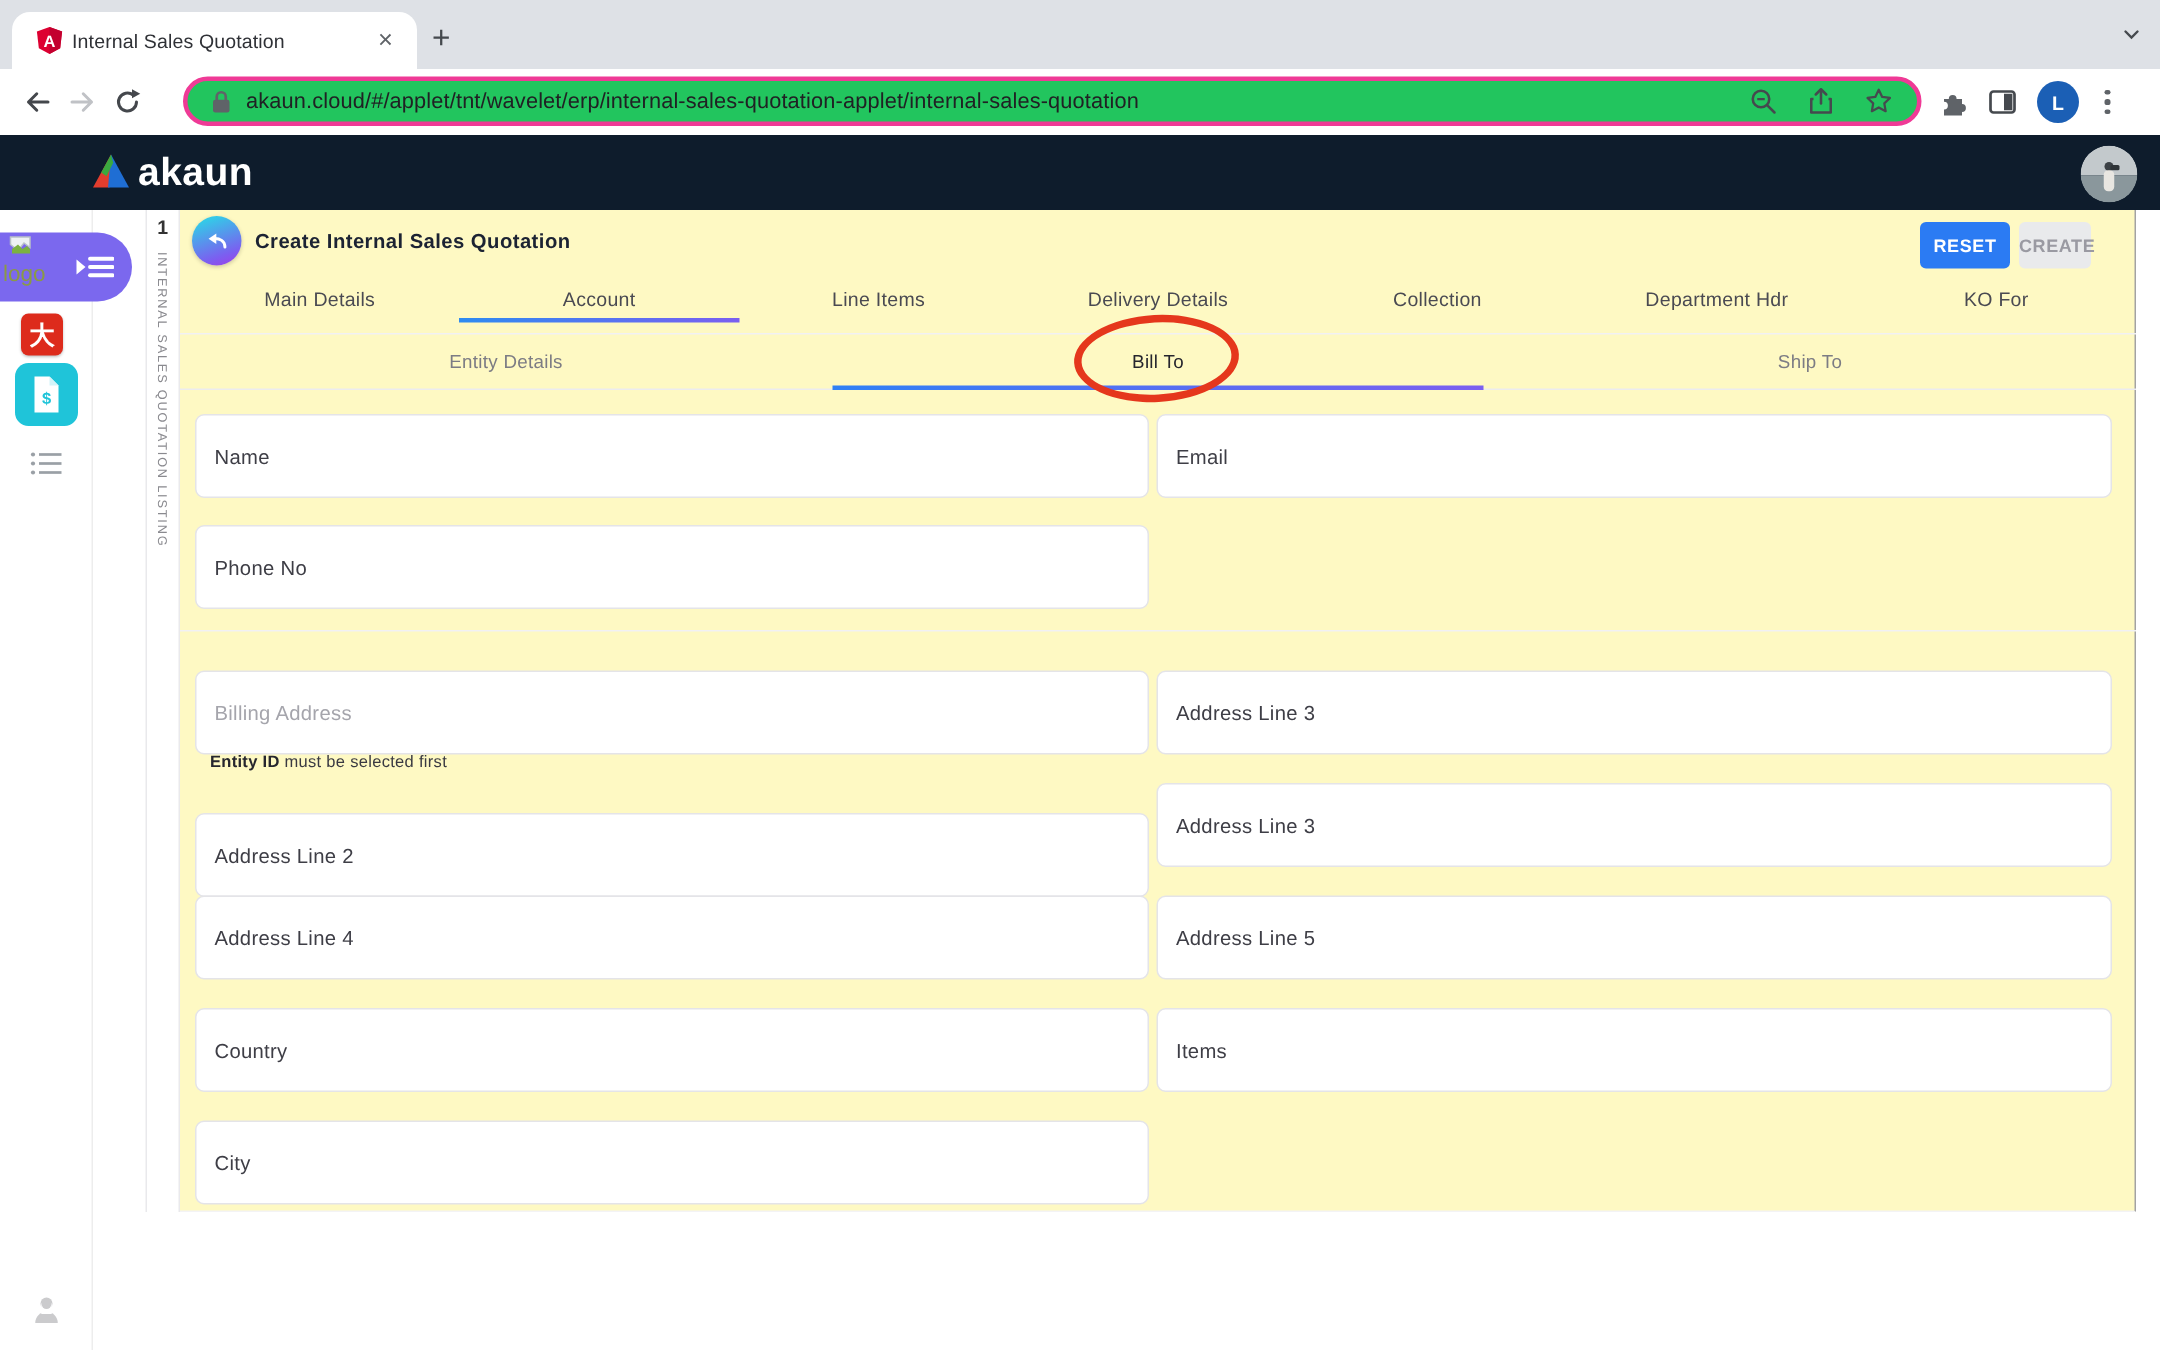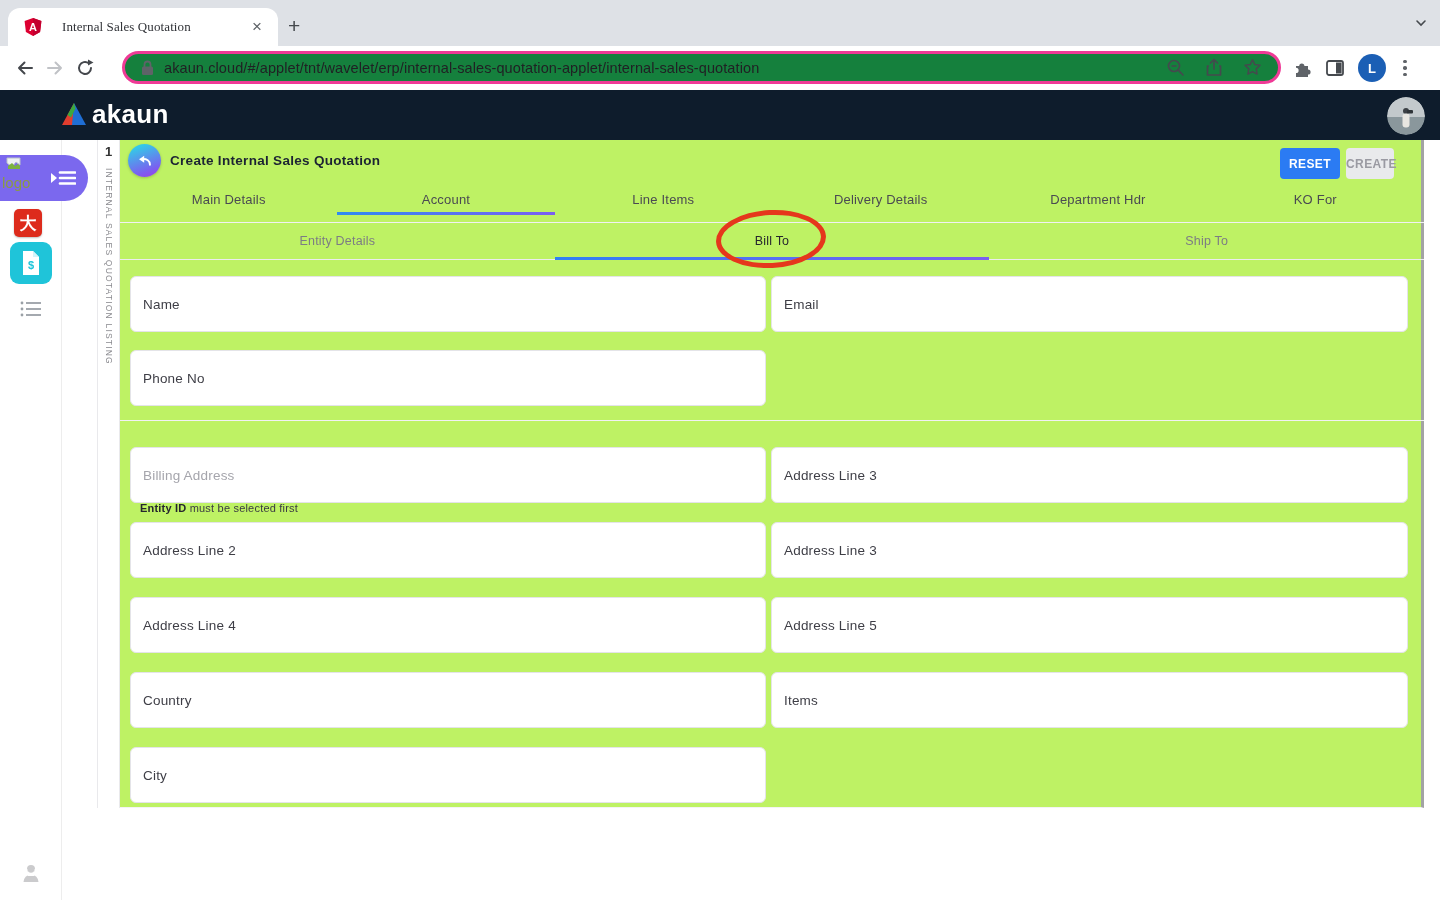--- a/index.html
+++ b/index.html
@@ -1,30 +1,30 @@
 <!DOCTYPE html>
 <html><head>
 <meta charset="utf-8">
 <style>
   * { margin:0; padding:0; box-sizing:border-box; }
   html,body { width:1440px; height:900px; font-family:"Liberation Sans", sans-serif; background:#fff; overflow:hidden; }
 
   
   #tabstrip { position:absolute; left:0; top:0; width:1440px; height:46px; background:#dee1e6; }
   #tab { position:absolute; left:8px; top:8px; width:270px; height:38px; background:#fff; border-radius:12px 12px 0 0; display:flex; align-items:center; padding:0 12px 0 16px; }
-  #tab-title { font-size:13px; color:#2f3136; margin-left:20px; flex:1; white-space:nowrap; overflow:hidden; letter-spacing:.1px;font-family:Liberation Serif, serif; }
+  #tab-title { font-size:13px; color:#2f3136; margin-left:6px; flex:1; white-space:nowrap; overflow:hidden; letter-spacing:.1px; }
   #tab-close { font-size:17px; color:#5f6368; cursor:default; padding:0 4px; }
   #newtab { position:absolute; left:288px; top:15px; font-size:21px; line-height:21px; color:#45494e; }
   #strip-chevron { position:absolute; right:12px; top:16px; }
 
   
   #toolbar { position:absolute; left:0; top:46px; width:1440px; height:44px; background:#fff; display:flex; align-items:center; }
   .navbtn { width:30px; height:30px; display:flex; align-items:center; justify-content:center; }
   #back-btn { margin-left:10px; } 
-  #urlbar { position:absolute; left:122px; top:51px; width:1159px; height:33px; background:#15803d; border:3px solid #ef3a96; border-radius:17px; display:flex; align-items:center; padding:0 16px; }
+  #urlbar { position:absolute; left:122px; top:51px; width:1159px; height:33px; background:#22c55e; border:3px solid #ef3a96; border-radius:17px; display:flex; align-items:center; padding:0 16px; }
   #url-text { font-size:14.5px; color:#202124; margin-left:10px; flex:1; white-space:nowrap; overflow:hidden; letter-spacing:.1px; }
   .urlicon { margin-left:20px; display:flex; }
   #ext-icons { position:absolute; left:1292px; top:46px; height:44px; display:flex; align-items:center; gap:13px; }
   #profile-chip { width:28px; height:28px; border-radius:50%; background:#1b5fb5; color:#fff; font-size:13px; font-weight:bold; display:flex; align-items:center; justify-content:center; }
   #kebab { display:flex; flex-direction:column; gap:3px; padding:4px; }
   #kebab i { width:3.5px; height:3.5px; border-radius:50%; background:#5f6368; }
 
   
   #appheader { position:absolute; left:0; top:90px; width:1440px; height:50px; background:#0e1c2c; }
   #brand { position:absolute; left:92px; top:9px; color:#fff; font-size:26px; font-weight:bold; letter-spacing:.3px; }
@@ -42,21 +42,21 @@
   #app-icon-cyan { left:10px; top:102px; width:42px; height:42px; background:#1fc4d9; border-radius:9px; }
   #list-icon-wrap { left:20px; top:160px; }
   #person-icon-wrap { left:21px; top:723px; }
 
   
   #strip { position:absolute; left:97px; top:140px; width:23px; height:668px; border-left:1px solid #e9e9ec; border-right:1px solid #e9e9ec; background:#fff; }
   #strip-num { display:block; text-align:center; font-size:13px; font-weight:bold; color:#333; margin-top:4px; }
   #strip-label { position:absolute; left:50%; transform:translateX(-50%); top:28px; writing-mode:vertical-lr; font-size:8.5px; letter-spacing:1.2px; color:#8a8a8f; white-space:nowrap; }
 
   
-  #content { position:absolute; left:120px; top:140px; width:1304px; height:668px; background:#bef264; border-right:3px solid #a3a3a3; border-bottom:1px solid #f3f3f5; }
+  #content { position:absolute; left:120px; top:140px; width:1304px; height:668px; background:#fef9c3; border-right:1px solid #a3a3a3; border-bottom:1px solid #f3f3f5; }
   #back-circle { position:absolute; left:8px; top:4px; width:33px; height:33px; border-radius:50%; background:linear-gradient(160deg,#35c8e8 15%,#7b5ff0 75%,#a03ce8 100%); display:flex; align-items:center; justify-content:center; box-shadow:0 1px 3px rgba(0,0,0,.2); }
   #page-title { position:absolute; left:50px; top:13px; font-size:13.5px; font-weight:bold; color:#1c2333; letter-spacing:.3px; }
   #reset-btn { position:absolute; left:1160px; top:8px; width:60px; height:31px; background:#2b7bf3; border:none; border-radius:4px; color:#fff; font-size:12px; font-weight:bold; letter-spacing:.4px; font-family:"Liberation Sans",sans-serif; }
   #create-btn { position:absolute; left:1226px; top:8px; width:48px; height:31px; background:#e9eaec; border:none; border-radius:4px; color:#9a9aa2; font-size:12px; font-weight:bold; letter-spacing:.4px; font-family:"Liberation Sans",sans-serif; }
 
   #tabs { position:absolute; left:0; top:44px; width:1304px; height:30px; display:flex; }
   .tab { position:relative; flex:1; display:flex; align-items:center; justify-content:center; font-size:13px; color:#4a4a52; letter-spacing:.2px; }
   .tab.active::after { content:""; position:absolute; left:0; right:0; bottom:-1px; height:3px; background:linear-gradient(90deg,#2e8bf0,#7a5ff0); }
 
   #subtabs { position:absolute; left:0; top:82px; width:1304px; height:38px; display:flex; border-top:1px solid #f1f1f4; border-bottom:1px solid #ececef; }
@@ -255,20 +255,21 @@
   </span>
   <span id="page-title">Create Internal Sales Quotation</span>
   <button id="reset-btn">RESET</button>
   <button id="create-btn">CREATE</button>
 
   <div id="tabs">
     <div class="tab">Main Details</div>
     <div class="tab active">Account</div>
     <div class="tab">Line Items</div>
     <div class="tab">Delivery Details</div>
+    <div class="tab">Collection</div>
     <div class="tab">Department Hdr</div>
     <div class="tab">KO For</div>
   </div>
 
   <div id="subtabs">
     <div class="subtab">Entity Details</div>
     <div class="subtab active">Bill To</div>
     <div class="subtab">Ship To</div>
   </div>
 
@@ -279,21 +280,21 @@
 
   <div class="field left" style="top:210px">Phone No</div>
 
   <div id="divider"></div>
 
   <div class="field left muted" style="top:307px">Billing Address</div>
   <div class="field right" style="top:307px">Address Line 3</div>
 
   <div id="helper"><b>Entity ID</b><span> must be selected first</span></div>
 
-  <div class="field left" style="top:382px">Address Line 2</div>
+  <div class="field left" style="top:402px">Address Line 2</div>
   <div class="field right" style="top:382px">Address Line 3</div>
 
   <div class="field left" style="top:457px">Address Line 4</div>
   <div class="field right" style="top:457px">Address Line 5</div>
 
   <div class="field left" style="top:532px">Country</div>
   <div class="field right" style="top:532px">Items</div>
 
   <div class="field left" style="top:607px">City</div>
 </div>

